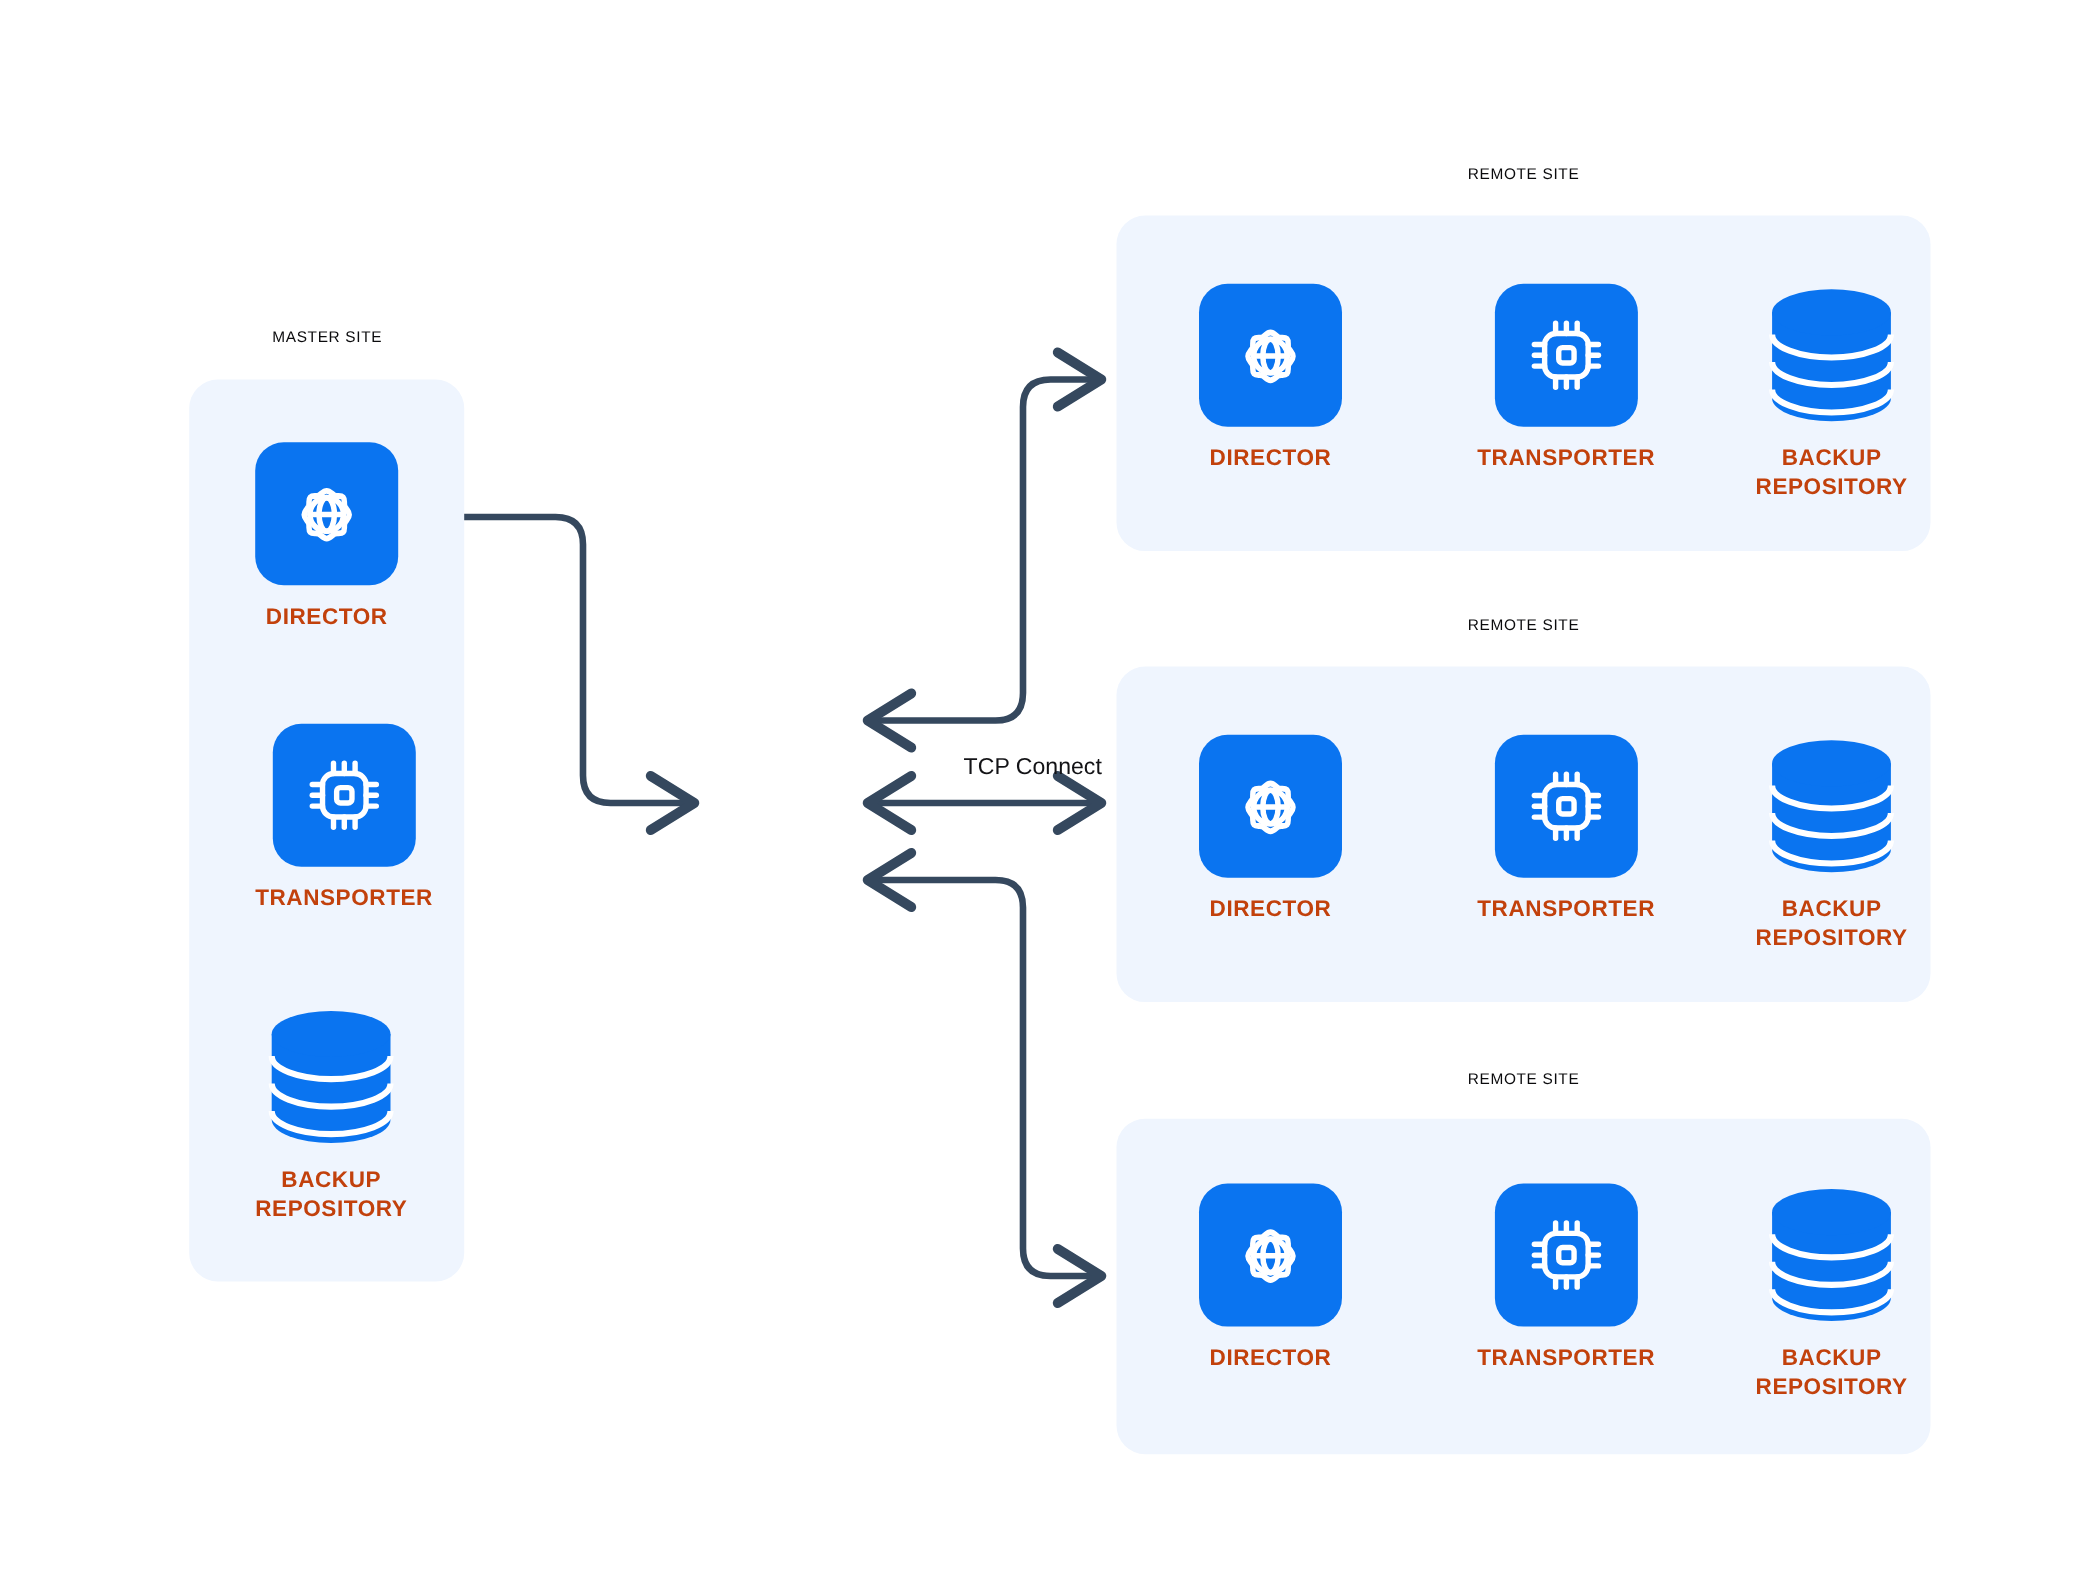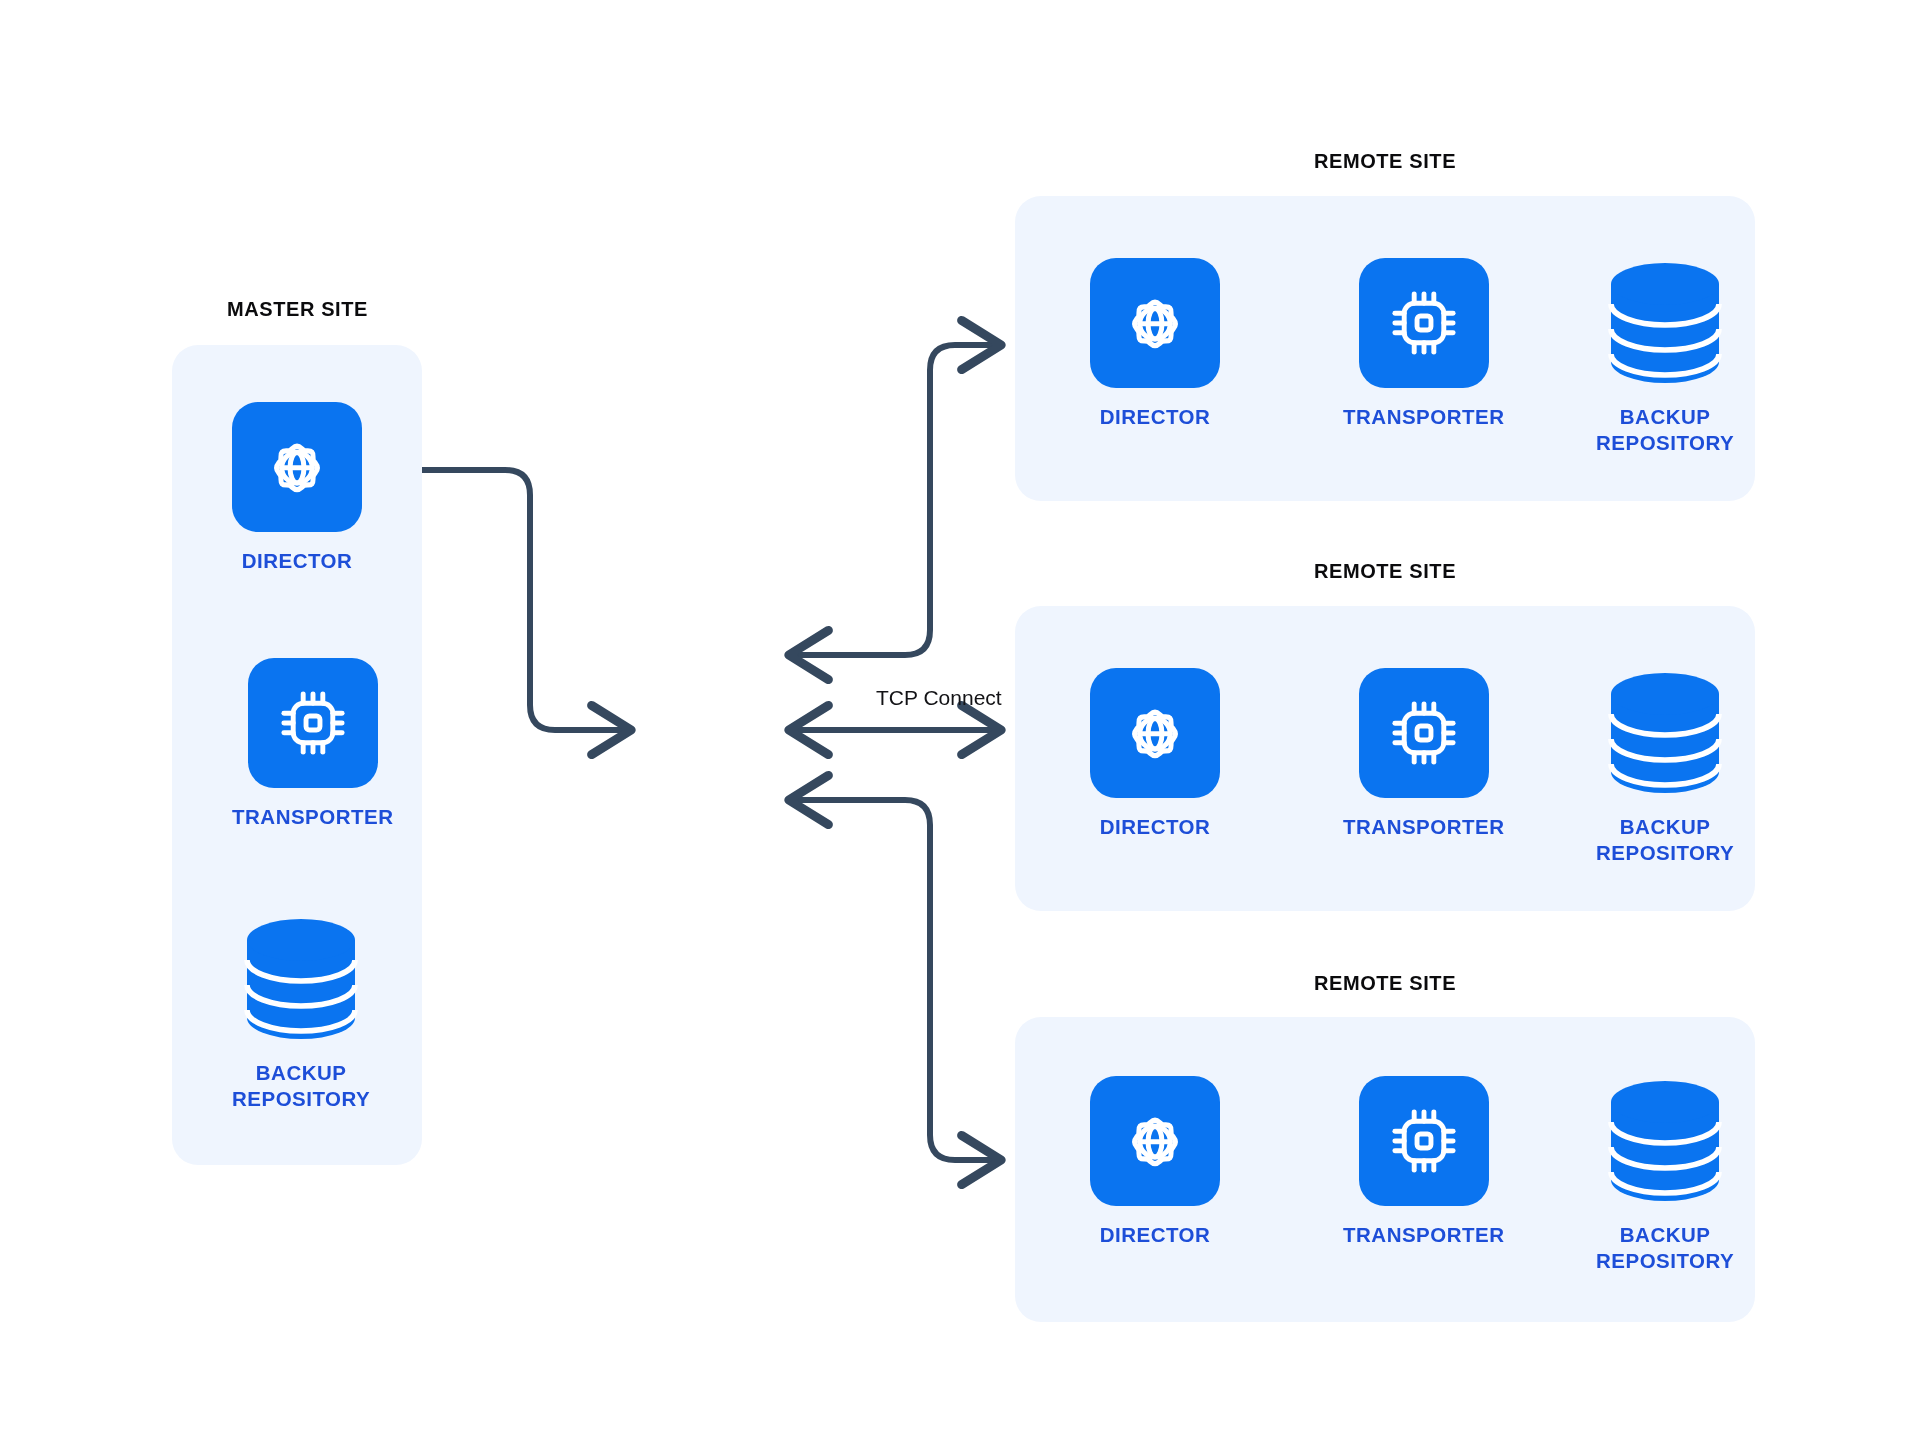--- a/index.html
+++ b/index.html
@@ -14,43 +14,43 @@
   #stage{position:absolute;left:0;top:0;width:1906px;height:1448px;}
 
   
   .panel{
     position:absolute;
     background:#eff5fe;
     border-radius:26px;
   }
   .site-title{
     position:absolute;
-    font-size:20px;
-    font-weight:bold;
+    font-size:14px;
+    font-weight:normal;
     letter-spacing:.6px;
     color:#0b0b0d;
     text-align:center;
     white-space:nowrap;
   }
 
   
   .node{position:absolute;display:flex;flex-direction:column;align-items:center;}
   .tile{
     width:130px;height:130px;
     background:#0a74f0;
     border-radius:26px;
     display:flex;align-items:center;justify-content:center;
   }
   .tile svg{display:block;}
   .node-label{
     margin-top:16px;
     font-size:20.5px;
     font-weight:bold;
     letter-spacing:.5px;
-    color:#1d4ed8;
+    color:#c2410c;
     text-align:center;
     line-height:1.25;
     white-space:pre-line;
   }
   .db-wrap{width:130px;height:130px;display:flex;align-items:center;justify-content:center;}
 
   
   .svg-layer{position:absolute;left:0;top:0;width:1906px;height:1448px;pointer-events:none;}
 
   .edge-label{

